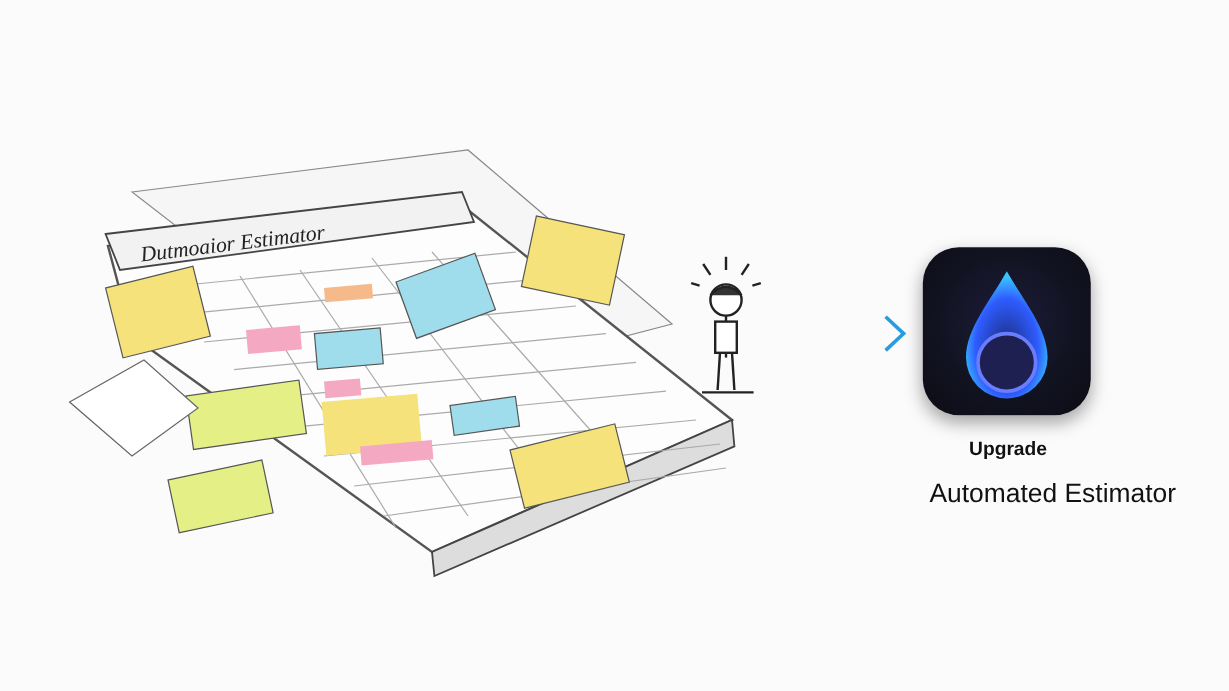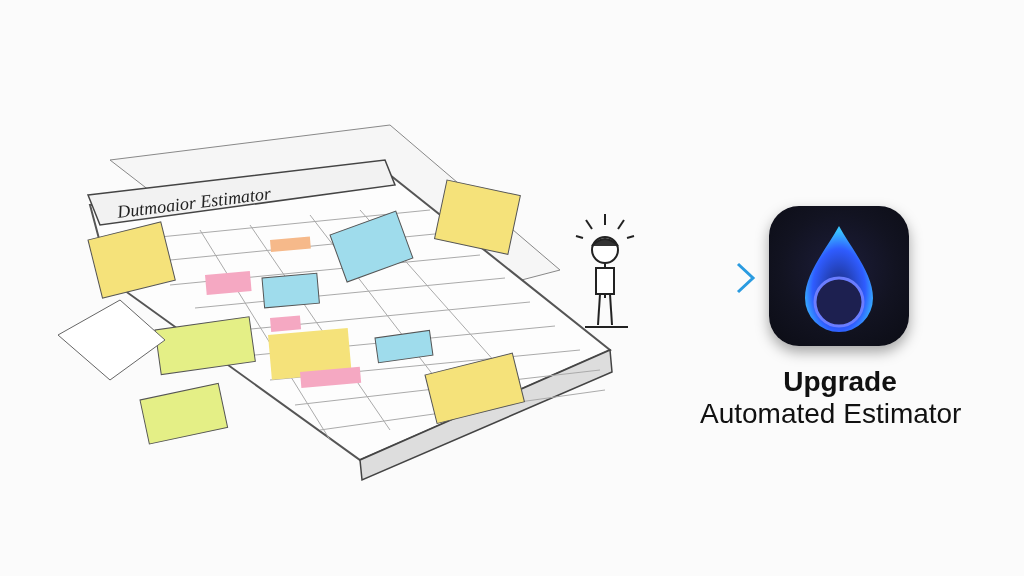--- a/index.html
+++ b/index.html
@@ -1,22 +1,22 @@
 <!DOCTYPE html>
 <html><head>
 <meta charset="utf-8">
 <style>
   html,body{margin:0;padding:0;}
   body{width:1024px;height:576px;overflow:hidden;background:#fbfbfb;font-family:"Liberation Sans",sans-serif;position:relative;}
   .scene{position:absolute;inset:0;}
   svg.sketch{position:absolute;left:0;top:0;}
   .app-icon{position:absolute;left:769px;top:206px;width:140px;height:140px;border-radius:30px;background:radial-gradient(circle at 50% 45%,#1c1d3a 0%,#121321 55%,#0b0c14 100%);box-shadow:0 6px 14px rgba(0,0,0,.35);}
   .app-icon svg{position:absolute;left:0;top:0;}
-  .title{position:absolute;left:700px;top:366px;width:280px;text-align:center;font-weight:bold;font-size:28px;color:#111;}
-  .subtitle{position:absolute;left:700px;top:398px;width:280px;text-align:left;font-size:28px;color:#111;}
+  .title{position:absolute;left:700px;top:366px;width:280px;text-align:center;font-weight:bold;font-size:16px;color:#111;}
+  .subtitle{position:absolute;left:700px;top:398px;width:280px;text-align:right;font-size:22px;color:#111;}
 </style>
 </head>
 <body>
 
 <div class="scene">
 
   <svg class="sketch" width="1024" height="576">
     <defs>
       <linearGradient id="arr" x1="0" x2="1">
         <stop offset="0" stop-color="#2a9be0" stop-opacity="0"></stop>

